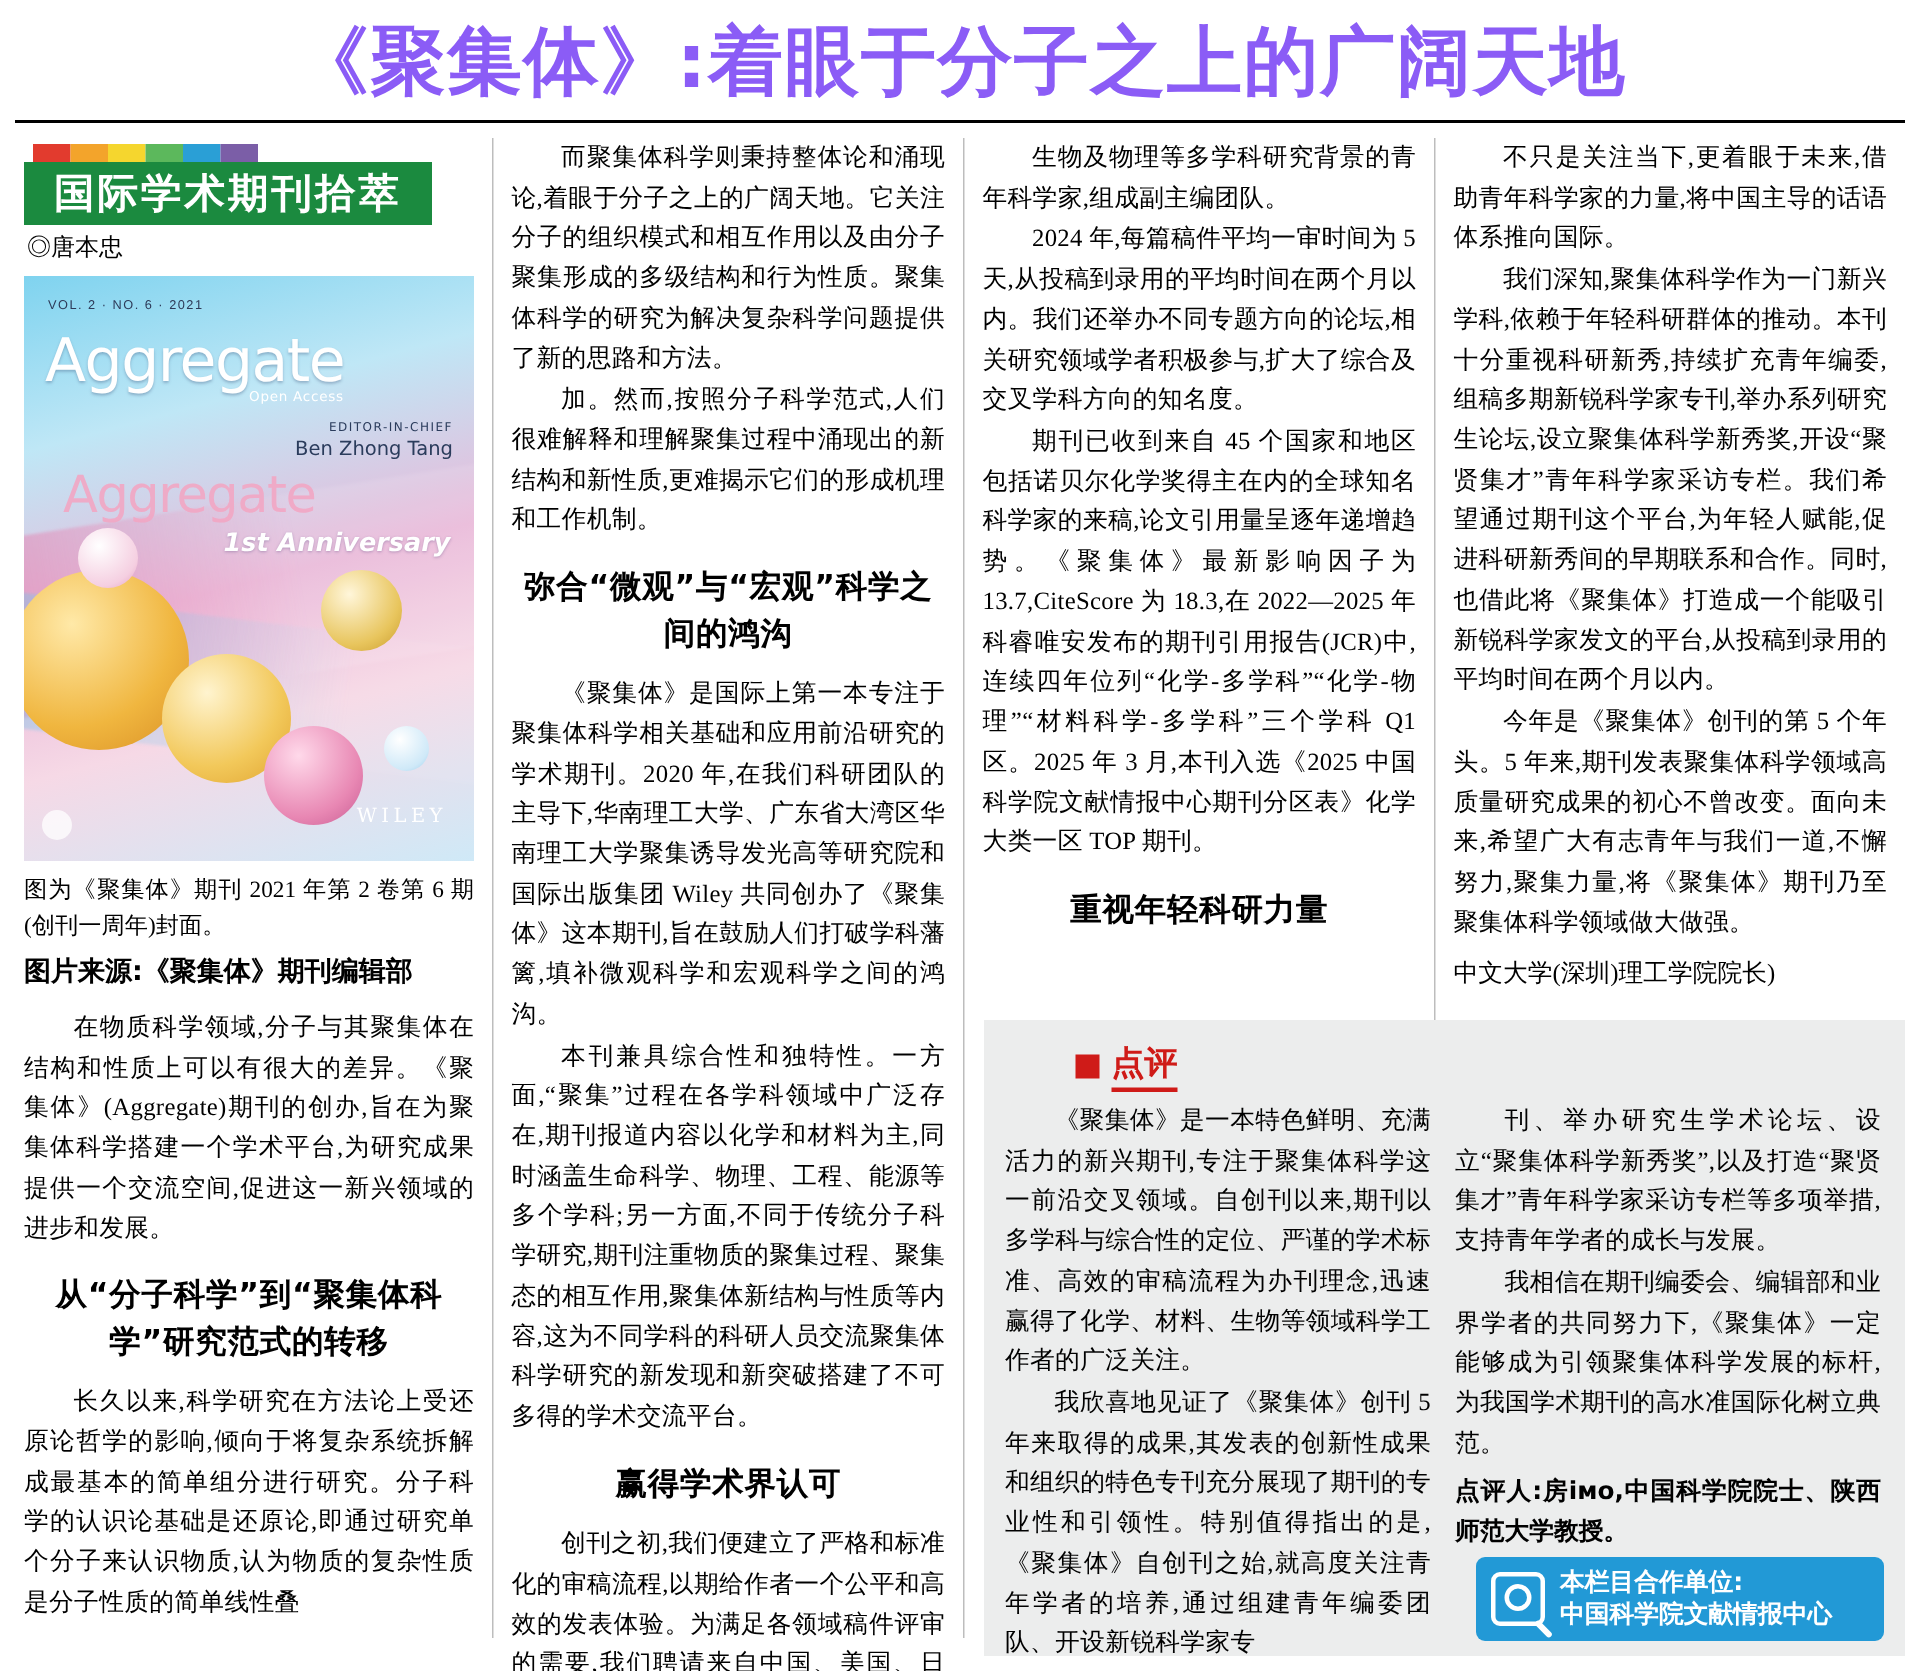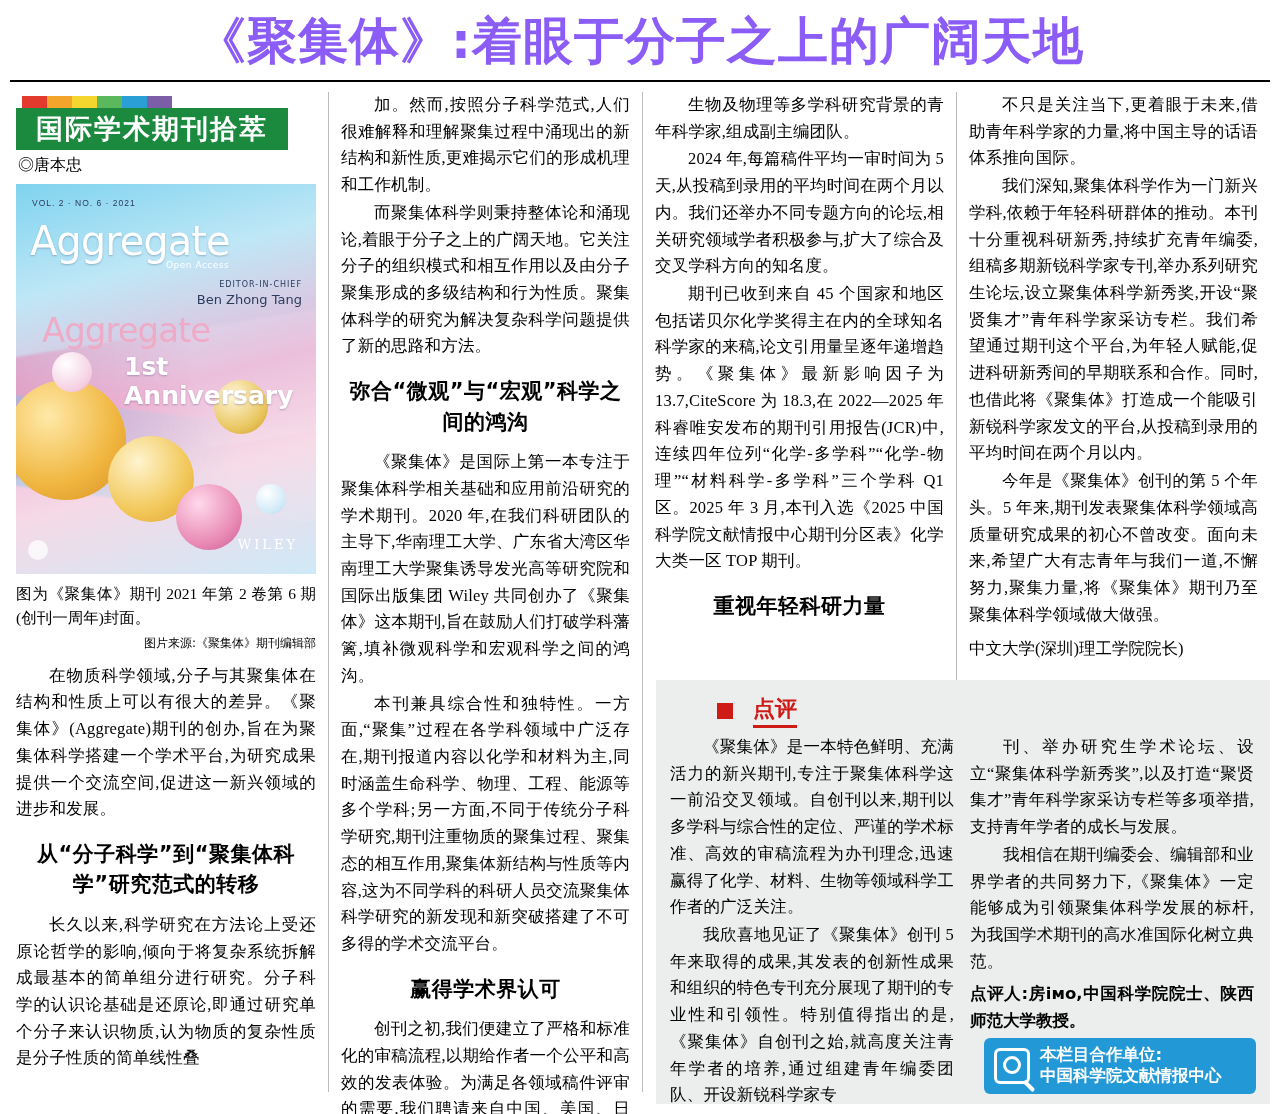--- a/index.html
+++ b/index.html
@@ -150,24 +150,24 @@
     font-family: "DejaVu Sans", sans-serif;
     font-size: 13px; color: #2b3c5c; text-align: left;
   }
   .cover .title2 {
     position: absolute; left: 26px; top: 126px;
     font-family: "DejaVu Sans", sans-serif;
     font-size: 34px; color: #f2a7c4; opacity: .9;
     letter-spacing: -1px;
   }
   .cover .anniv {
-    position: absolute; left: 108px; top: 168px;
-    font-family: "DejaVu Sans", sans-serif;
-    font-weight: bold;
-    font-size: 25px; color: #ffffff;
+    position: absolute; left: 133px; top: 168px;
+    font-family: "DejaVu Sans", sans-serif;
+    font-style: italic; font-weight: bold;
+    font-size: 17px; color: #ffffff;
     text-shadow: 0 1px 2px rgba(80,60,120,.35);
   }
   .cover .wiley {
     position: absolute; right: 18px; bottom: 22px;
     font-family: "DejaVu Serif", serif;
     font-size: 13px; color: #ffffff; letter-spacing: 3px;
   }
   .cover .oa-badge {
     position: absolute; left: 12px; bottom: 14px;
     width: 20px; height: 20px; border-radius: 50%;
@@ -201,40 +201,40 @@
     transform: rotate(7deg);
     filter: blur(1px);
   }
   .caption {
     font-size: 15.5px;
     line-height: 1.55;
     text-align: justify;
     margin: 2px 0 0 0;
   }
   .caption.center {
-    text-align: right;
-    font-weight: normal;
-    font-family: "DejaVu Sans", sans-serif;
-    font-size: 12px;
+    text-align: left;
+    font-weight: bold;
+    font-family: "DejaVu Sans", sans-serif;
+    font-size: 18px;
     margin-top: 4px;
     margin-bottom: 10px;
   }
 
   
   .review {
     position: absolute;
     left: 656px;
     top: 680px;
     width: 614px;
     height: 424px;
     background: #eceded;
     padding: 12px 14px 10px 14px;
   }
   .review-head {
-    display: flex; align-items: center; gap: 20px;
+    display: flex; align-items: center; gap: 8px;
     margin: 2px 0 6px 4px;
     padding-left: 43px;
   }
   .review-head .sq {
     width: 16px; height: 16px; background: #cf1b18;
   }
   .review-head .t {
     font-family: "DejaVu Sans", sans-serif;
     font-weight: bold; font-size: 22px;
     color: #cf1b18;
@@ -344,22 +344,22 @@
 
       <div class="caption">图为《聚集体》期刊 2021 年第 2 卷第 6 期(创刊一周年)封面。</div>
       <div class="caption center">图片来源:《聚集体》期刊编辑部</div>
 
       <p class="body">在物质科学领域,分子与其聚集体在结构和性质上可以有很大的差异。《聚集体》(Aggregate)期刊的创办,旨在为聚集体科学搭建一个学术平台,为研究成果提供一个交流空间,促进这一新兴领域的进步和发展。</p>
       <h2 class="sec">从“分子科学”到“聚集体科学”研究范式的转移</h2>
       <p class="body">长久以来,科学研究在方法论上受还原论哲学的影响,倾向于将复杂系统拆解成最基本的简单组分进行研究。分子科学的认识论基础是还原论,即通过研究单个分子来认识物质,认为物质的复杂性质是分子性质的简单线性叠</p>
     </div>
 
     <div class="col c2">
+      <p class="body">而聚集体科学则秉持整体论和涌现论,着眼于分子之上的广阔天地。它关注分子的组织模式和相互作用以及由分子聚集形成的多级结构和行为性质。聚集体科学的研究为解决复杂科学问题提供了新的思路和方法。</p>
       <p class="body">加。然而,按照分子科学范式,人们很难解释和理解聚集过程中涌现出的新结构和新性质,更难揭示它们的形成机理和工作机制。</p>
-      <p class="body">而聚集体科学则秉持整体论和涌现论,着眼于分子之上的广阔天地。它关注分子的组织模式和相互作用以及由分子聚集形成的多级结构和行为性质。聚集体科学的研究为解决复杂科学问题提供了新的思路和方法。</p>
       <h2 class="sec">弥合“微观”与“宏观”科学之间的鸿沟</h2>
       <p class="body">《聚集体》是国际上第一本专注于聚集体科学相关基础和应用前沿研究的学术期刊。2020 年,在我们科研团队的主导下,华南理工大学、广东省大湾区华南理工大学聚集诱导发光高等研究院和国际出版集团 Wiley 共同创办了《聚集体》这本期刊,旨在鼓励人们打破学科藩篱,填补微观科学和宏观科学之间的鸿沟。</p>
       <p class="body">本刊兼具综合性和独特性。一方面,“聚集”过程在各学科领域中广泛存在,期刊报道内容以化学和材料为主,同时涵盖生命科学、物理、工程、能源等多个学科;另一方面,不同于传统分子科学研究,期刊注重物质的聚集过程、聚集态的相互作用,聚集体新结构与性质等内容,这为不同学科的科研人员交流聚集体科学研究的新发现和新突破搭建了不可多得的学术交流平台。</p>
       <h2 class="sec">赢得学术界认可</h2>
       <p class="body">创刊之初,我们便建立了严格和标准化的审稿流程,以期给作者一个公平和高效的发表体验。为满足各领域稿件评审的需要,我们聘请来自中国、美国、日本、新加坡、英国、加拿大、澳大利亚等 7 个国家 10 余位具有化学、材料、</p>
     </div>
 
     <div class="col c3">
       <p class="body">生物及物理等多学科研究背景的青年科学家,组成副主编团队。</p>
       <p class="body">2024 年,每篇稿件平均一审时间为 5 天,从投稿到录用的平均时间在两个月以内。我们还举办不同专题方向的论坛,相关研究领域学者积极参与,扩大了综合及交叉学科方向的知名度。</p>

